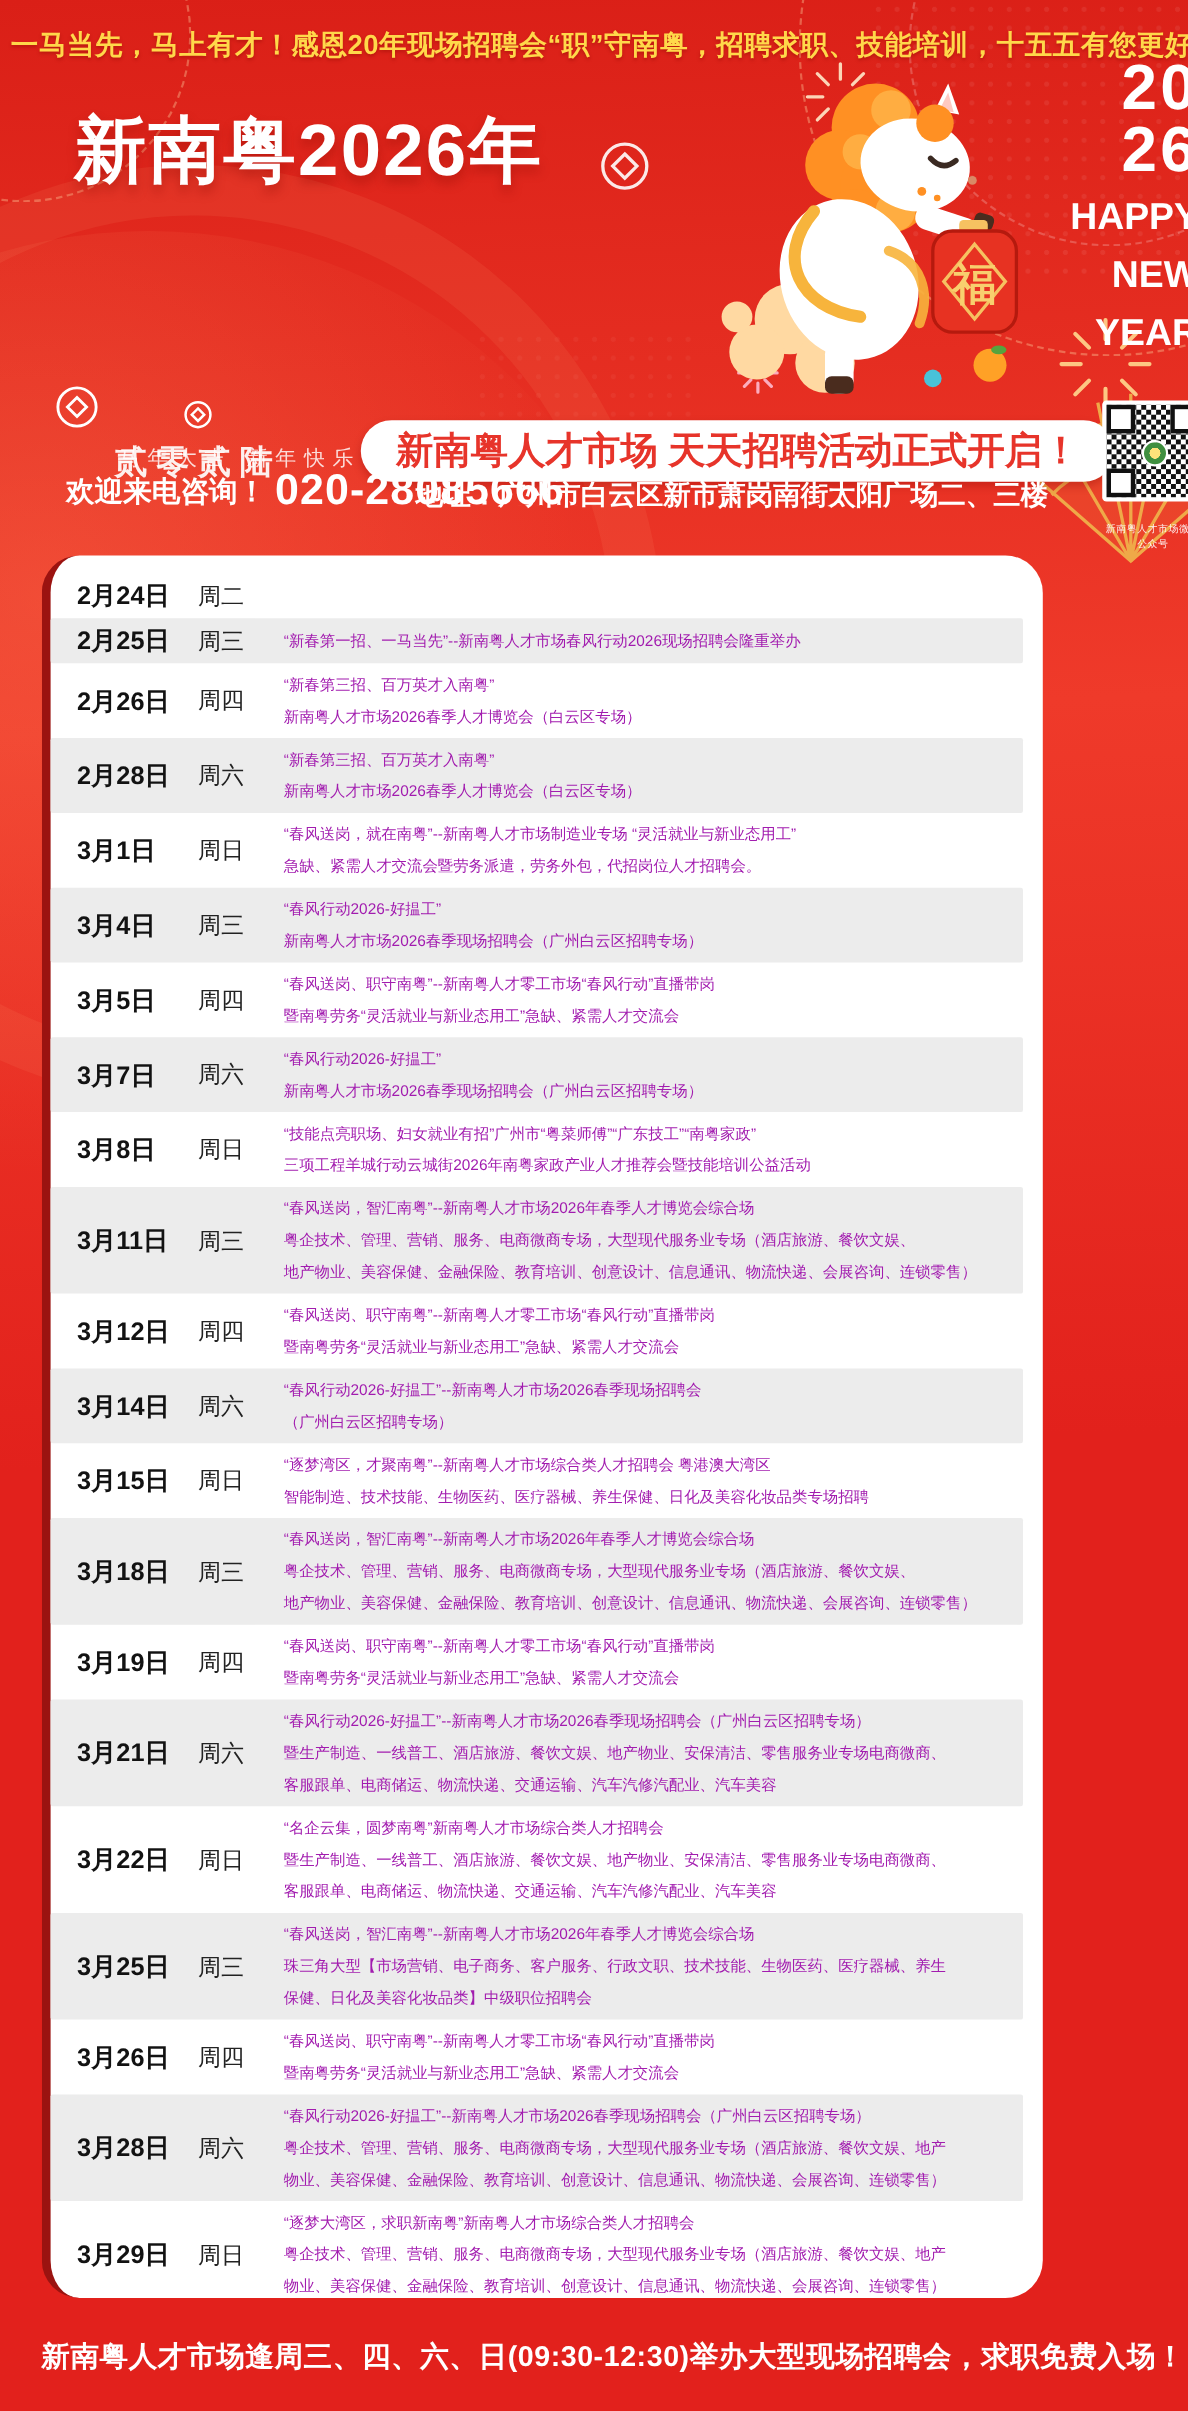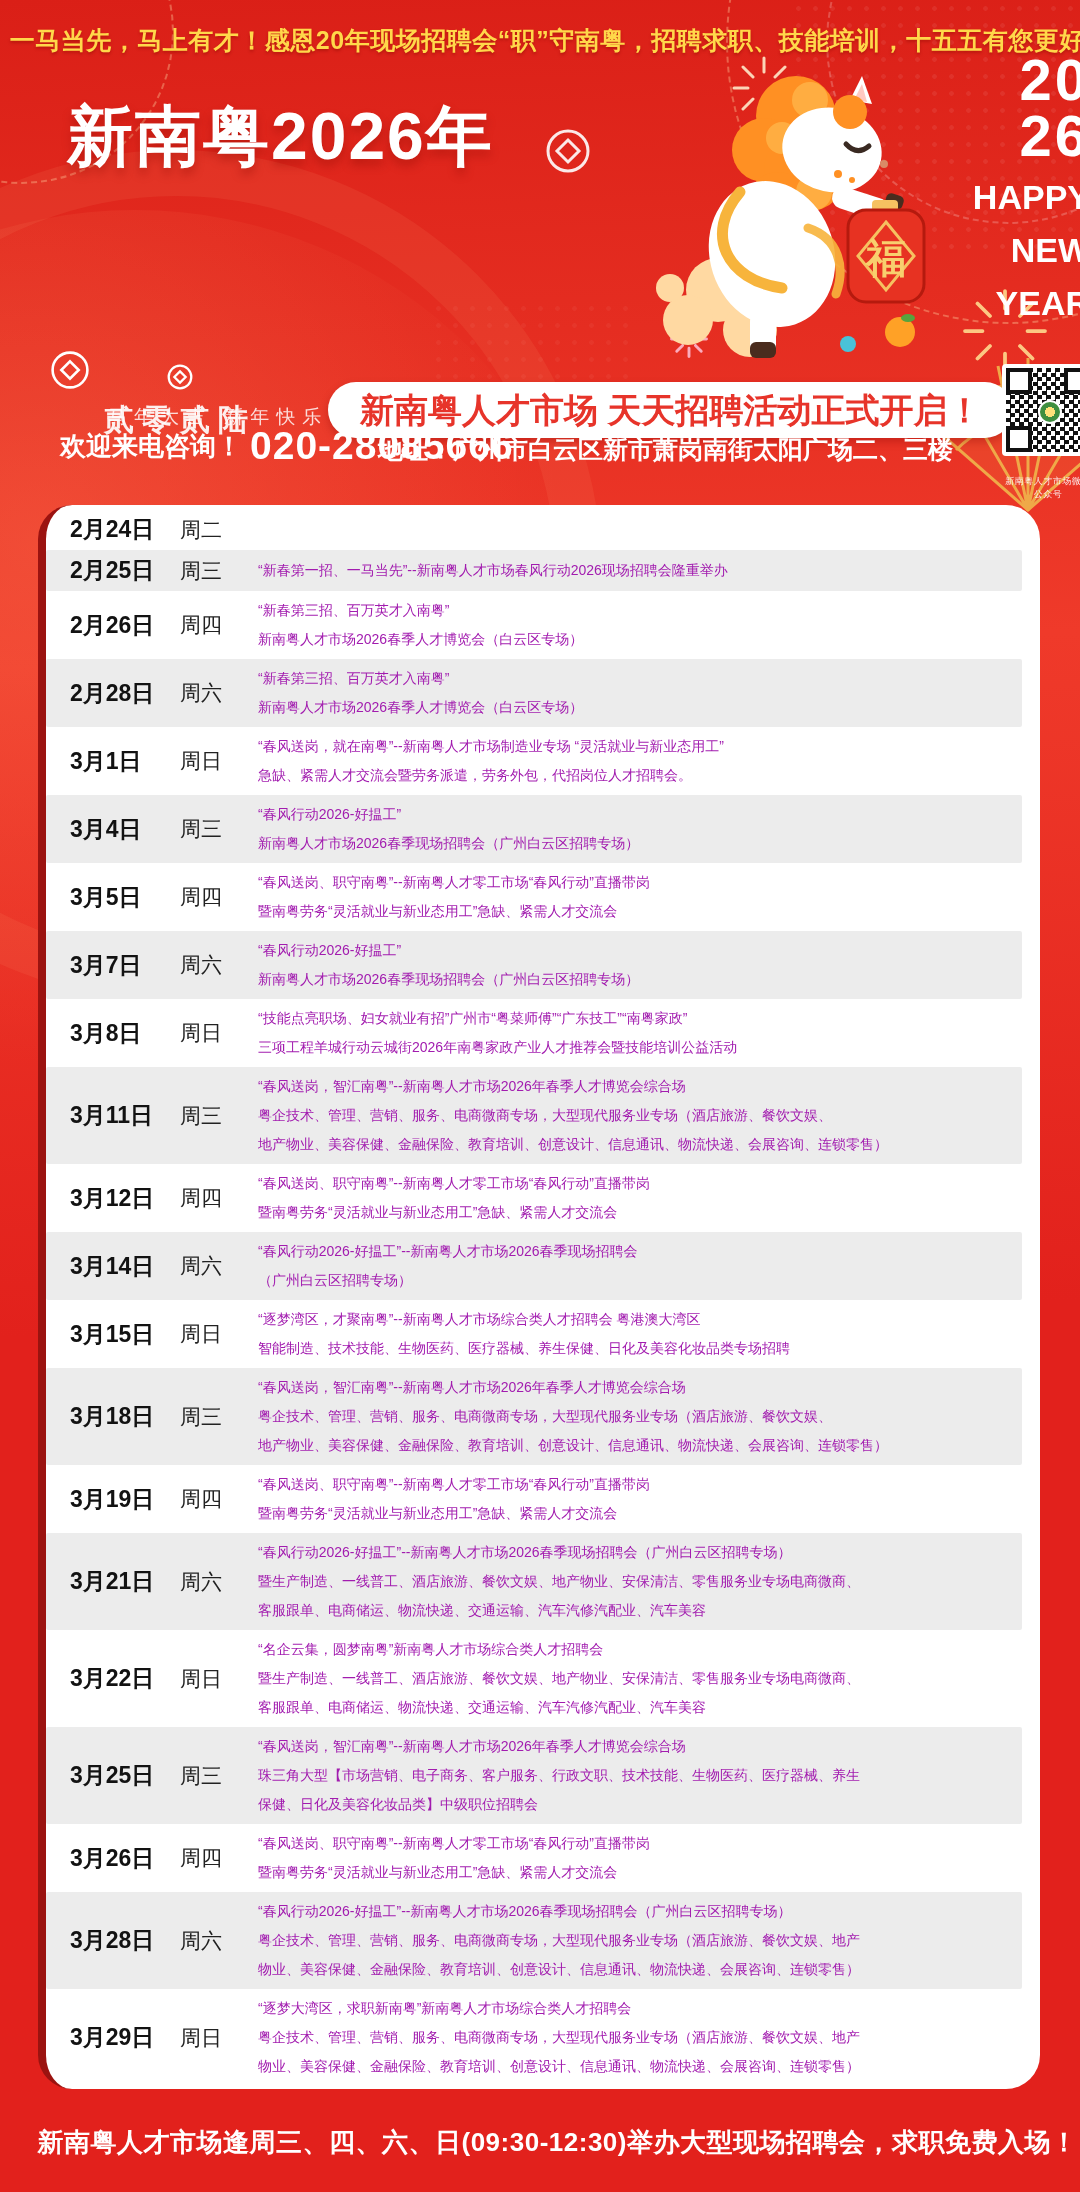--- a/index.html
+++ b/index.html
@@ -59,23 +59,23 @@
   .qr-wrap{position:absolute;right:26px;top:364px;width:92px;text-align:center;z-index:7;}
   .qr{width:84px;height:84px;margin:0 auto;background:#fff;padding:4px;border-radius:4px;position:relative;}
   .qr .mat{width:100%;height:100%;
     background:conic-gradient(#111 90deg,#fff 0 180deg,#111 0 270deg,#fff 0) 0 0/9px 9px;position:relative;}
   .qr .eye{position:absolute;width:18px;height:18px;border:4px solid #111;background:#fff;}
   .qr .eye.tl{left:4px;top:4px;}.qr .eye.tr{right:4px;top:4px;}.qr .eye.bl{left:4px;bottom:4px;}
   .qr .logo{position:absolute;left:50%;top:50%;width:20px;height:20px;margin:-10px 0 0 -10px;border-radius:50%;
     background:radial-gradient(circle,#ffe27a 0 35%,#3f8f3f 36% 100%);border:2px solid #fff;}
   .qr-cap{margin-top:19px;font-size:9px;color:rgba(255,255,255,.9);letter-spacing:.5px;}
   
-  .card{position:absolute;left:38px;top:505px;width:1002px;height:1584px;background:#ffffff;
+  .card{position:absolute;left:38px;top:505px;width:910px;height:1584px;background:#ffffff;
     border-radius:34px;border-left:8px solid #9b1310;z-index:8;
-    display:flex;flex-direction:column;justify-content:space-between;padding:4px 0;box-sizing:border-box;}
+    display:flex;flex-direction:column;justify-content:space-between;padding:16px 0;box-sizing:border-box;}
   .row{display:flex;align-items:center;padding:5px 0;}
   .row.shaded{background:#ececec;margin-right:18px;border-radius:2px;}
   .c-date{width:110px;padding-left:24px;font-size:23px;font-weight:bold;color:#121212;white-space:nowrap;}
   .c-day{width:78px;font-size:21px;color:#222;}
   .c-content{flex:1;font-size:14px;line-height:29px;color:#a21caf;padding-right:6px;}
   .c-content .c-line{white-space:nowrap;}
   .row.highlight .c-content{color:#e60000;font-weight:bold;font-size:19px;}
   
   .footer{position:absolute;left:0;right:0;bottom:32px;text-align:center;font-size:26px;
     font-weight:bold;color:#ffffff;z-index:5;letter-spacing:.5px;margin-left:35px;}

